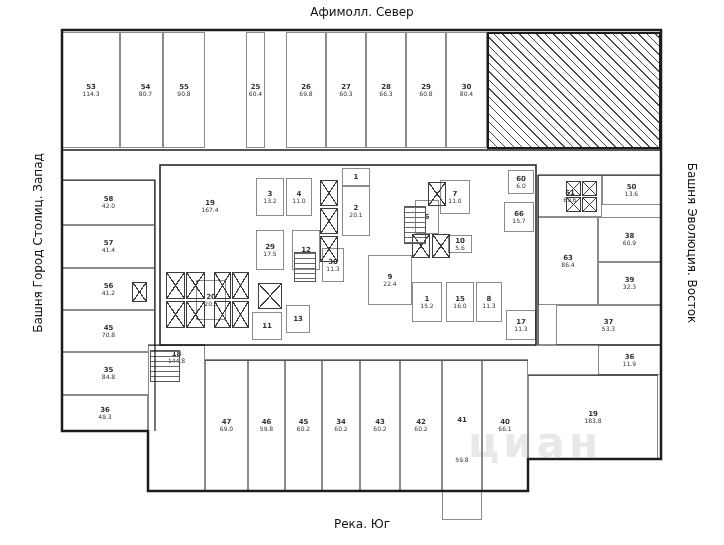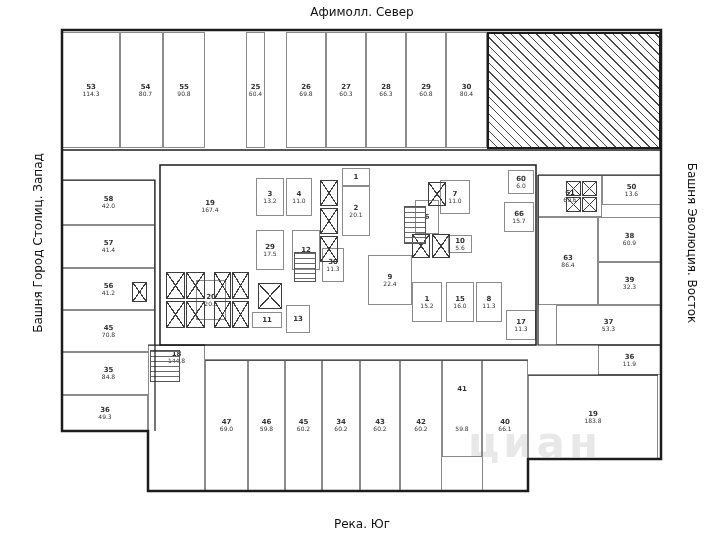--- a/index.html
+++ b/index.html
@@ -132,21 +132,21 @@
         <div class="area">60.2</div>
       </div>
       <div class="room" style="left: 360px; top: 360px; width: 40px; height: 131px;">
         <div class="num">43</div>
         <div class="area">60.2</div>
       </div>
       <div class="room" style="left: 400px; top: 360px; width: 42px; height: 131px;">
         <div class="num">42</div>
         <div class="area">60.2</div>
       </div>
-      <div class="room" style="left: 442px; top: 360px; width: 40px; height: 97px; gap: 33px;">
+      <div class="room" style="left: 442px; top: 360px; width: 40px; height: 160px; gap: 33px;">
         <div class="num">41</div>
         <div class="area">59.8</div>
       </div>
       <div class="room" style="left: 482px; top: 360px; width: 46px; height: 131px;">
         <div class="num">40</div>
         <div class="area">66.1</div>
       </div>
       <div class="room" style="left: 528px; top: 375px; width: 130px; height: 84px;">
         <div class="num">19</div>
         <div class="area">183.8</div>
@@ -237,21 +237,21 @@
         <div class="area">15.2</div>
       </div>
       <div class="room" style="left: 446px; top: 282px; width: 28px; height: 40px;">
         <div class="num">15</div>
         <div class="area">16.0</div>
       </div>
       <div class="room" style="left: 476px; top: 282px; width: 26px; height: 40px;">
         <div class="num">8</div>
         <div class="area">11.3</div>
       </div>
-      <div class="room" style="left: 252px; top: 312px; width: 30px; height: 16px;">
+      <div class="room" style="left: 252px; top: 312px; width: 30px; height: 28px;">
         <div class="num">11</div>
       </div>
       <div class="room" style="left: 286px; top: 305px; width: 24px; height: 28px;">
         <div class="num">13</div>
       </div>
       <div class="room" style="left: 196px; top: 280px; width: 30px; height: 40px;">
         <div class="num">20</div>
         <div class="area">20.6</div>
       </div>
       <div class="room" style="left: 506px; top: 310px; width: 30px; height: 30px;">

